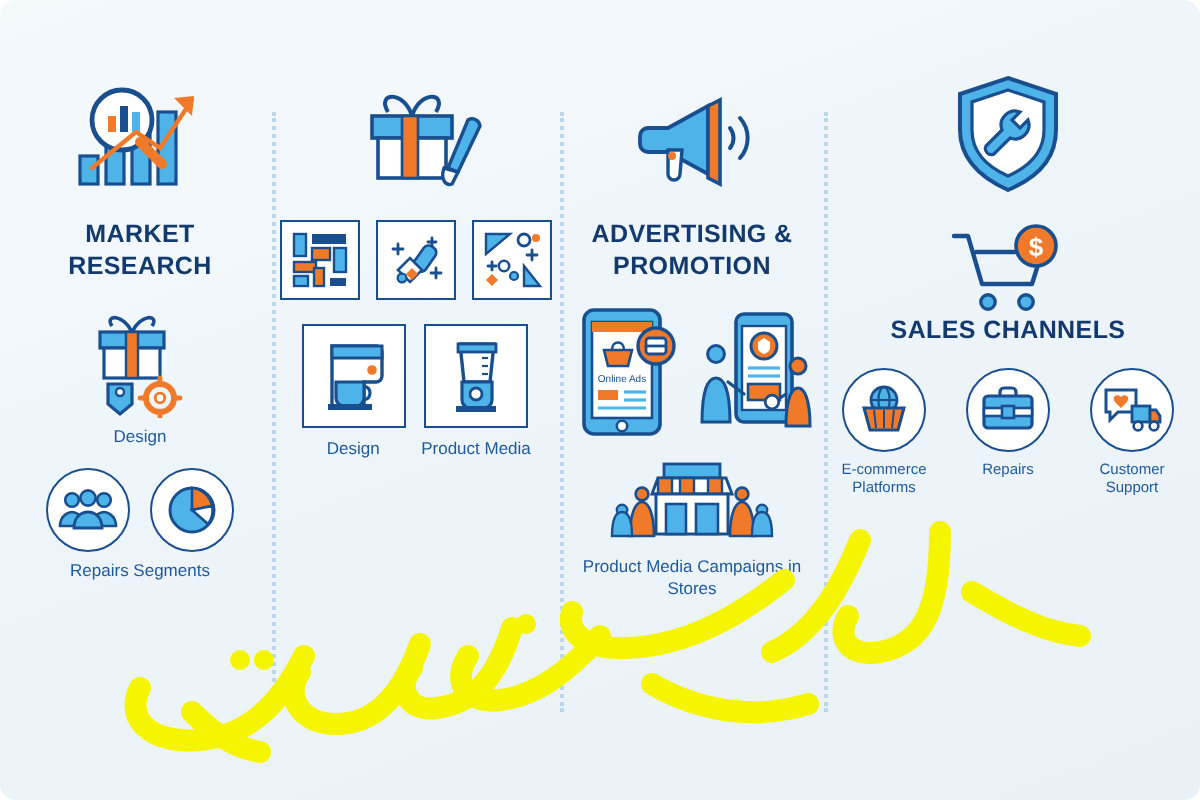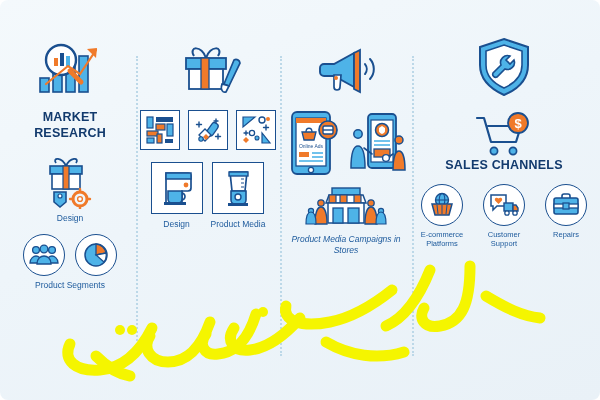--- a/index.html
+++ b/index.html
@@ -39,21 +39,21 @@
     text-transform:uppercase;
   }
   .sub-title{
     color:#123a6d;font-weight:bold;font-size:12.5px;letter-spacing:.2px;
     text-align:right;line-height:1.25;text-transform:uppercase;
   }
   .caption{
     color:#1d5a9c;font-size:8.5px;text-align:center;line-height:1.3;
     margin-top:4px;max-width:96px;
   }
-  .caption.wide{max-width:120px;font-style:italic;}
+  .caption.wide{max-width:120px;}
 
   .mid-icon{margin-top:14px;display:flex;justify-content:center;}
 
   .circle-row{display:flex;justify-content:center;gap:10px;margin-top:10px;}
   .circle-item{display:flex;flex-direction:column;align-items:center;width:52px;}
   .circle{
     width:42px;height:42px;border-radius:50%;
     border:1.6px solid #1a4f8f;background:#ffffff;
     display:flex;align-items:center;justify-content:center;
     box-sizing:border-box;
@@ -141,21 +141,21 @@
         </div>
         <div class="circle">
           <svg width="28" height="28" viewBox="0 0 28 28">
             <circle cx="14" cy="14" r="11" fill="#4eb3e8" stroke="#1a4f8f" stroke-width="1.5"></circle>
             <path d="M14 14 L14 3 A11 11 0 0 1 24 12 Z" fill="#f07a2a" stroke="#1a4f8f" stroke-width="1.3"></path>
             <path d="M14 14 L24 12 A11 11 0 0 1 22 21 Z" fill="#ffffff" stroke="#1a4f8f" stroke-width="1.3"></path>
           </svg>
         </div>
       </div>
 
-      <div class="caption">Product Segments</div>
+      <div class="caption">Repairs Segments</div>
     </div>
 
     <div class="col">
 
       <div class="hero-icon">
         <svg width="72" height="58" viewBox="0 0 72 58">
           <path d="M22 16 C16 6 30 5 34 18" fill="none" stroke="#1a4f8f" stroke-width="2"></path>
           <path d="M46 16 C52 6 38 5 34 18" fill="none" stroke="#1a4f8f" stroke-width="2"></path>
           <rect x="14" y="18" width="40" height="11" fill="#4eb3e8" stroke="#1a4f8f" stroke-width="1.8"></rect>
           <rect x="17" y="29" width="34" height="20" fill="#ffffff" stroke="#1a4f8f" stroke-width="1.8"></rect>
@@ -256,20 +256,21 @@
           <path d="M44 7 l6 -3 v42 l-6 -3 Z" fill="#f07a2a" stroke="#1a4f8f" stroke-width="1.8"></path>
           <path d="M24 29 h7 l-1 12 a3 3 0 0 1 -6 0 Z" fill="#ffffff" stroke="#1a4f8f" stroke-width="1.7"></path>
           <circle cx="26" cy="32" r="2" fill="#f07a2a"></circle>
           <g fill="none" stroke="#1a4f8f" stroke-width="2" stroke-linecap="round">
             <path d="M55 18 a8 8 0 0 1 0 10"></path>
             <path d="M60 13 a15 15 0 0 1 0 20"></path>
           </g>
         </svg>
       </div>
 
+      <div class="col-title">ADVERTISING &amp; PROMOTION</div>
 
       <div class="ad-row">
         <div>
           <svg width="58" height="70" viewBox="0 0 58 70">
             <rect x="8" y="4" width="38" height="62" rx="5" fill="#4eb3e8" stroke="#1a4f8f" stroke-width="1.8"></rect>
             <rect x="12" y="10" width="30" height="48" fill="#ffffff" stroke="#1a4f8f" stroke-width="1.3"></rect>
             <rect x="12" y="10" width="30" height="5" fill="#f07a2a"></rect>
             <path d="M18 24 h14 l-2 8 h-10 Z" fill="#f07a2a" stroke="#1a4f8f" stroke-width="1.3"></path>
             <path d="M22 24 c0 -5 6 -5 6 0" fill="none" stroke="#1a4f8f" stroke-width="1.3"></path>
             <text x="27" y="40" font-family="Liberation Sans, sans-serif" font-size="5" fill="#1a4f8f" text-anchor="middle">Online Ads</text>
@@ -372,42 +373,42 @@
                 <line x1="14" y1="14" x2="14" y2="23"></line>
                 <line x1="19" y1="14" x2="18" y2="23"></line>
               </g>
             </svg>
           </div>
           <div class="circle-label">E-commerce Platforms</div>
         </div>
 
         <div class="circle-item">
           <div class="circle">
+            <svg width="28" height="26" viewBox="0 0 28 26">
+              <path d="M10 6 v-2 a2 2 0 0 1 2 -2 h4 a2 2 0 0 1 2 2 v2" fill="none" stroke="#1a4f8f" stroke-width="1.6"></path>
+              <rect x="2" y="6" width="24" height="16" rx="2" fill="#4eb3e8" stroke="#1a4f8f" stroke-width="1.6"></rect>
+              <rect x="2" y="12" width="24" height="4" fill="#ffffff" stroke="#1a4f8f" stroke-width="1.3"></rect>
+              <rect x="11" y="11" width="6" height="6" fill="#4eb3e8" stroke="#1a4f8f" stroke-width="1.3"></rect>
+            </svg>
+          </div>
+          <div class="circle-label">Repairs</div>
+        </div>
+
+        <div class="circle-item">
+          <div class="circle">
             <svg width="30" height="26" viewBox="0 0 30 26">
               <path d="M2 3 h15 v11 h-9 l-4 4 v-4 h-2 Z" fill="#ffffff" stroke="#1a4f8f" stroke-width="1.5"></path>
               <path d="M9.5 6.5 c-2 -2 -5 0 -3 2.5 l3 3 l3 -3 c2 -2.5 -1 -4.5 -3 -2.5 Z" fill="#f07a2a"></path>
               <rect x="15" y="11" width="9" height="8" fill="#4eb3e8" stroke="#1a4f8f" stroke-width="1.4"></rect>
               <path d="M24 13 h3 l2 3 v3 h-5 Z" fill="#f07a2a" stroke="#1a4f8f" stroke-width="1.4"></path>
               <circle cx="18" cy="21" r="2.2" fill="#ffffff" stroke="#1a4f8f" stroke-width="1.3"></circle>
               <circle cx="26" cy="21" r="2.2" fill="#ffffff" stroke="#1a4f8f" stroke-width="1.3"></circle>
             </svg>
           </div>
           <div class="circle-label">Customer Support</div>
-        </div>
-
-        <div class="circle-item">
-          <div class="circle">
-            <svg width="28" height="26" viewBox="0 0 28 26">
-              <path d="M10 6 v-2 a2 2 0 0 1 2 -2 h4 a2 2 0 0 1 2 2 v2" fill="none" stroke="#1a4f8f" stroke-width="1.6"></path>
-              <rect x="2" y="6" width="24" height="16" rx="2" fill="#4eb3e8" stroke="#1a4f8f" stroke-width="1.6"></rect>
-              <rect x="2" y="12" width="24" height="4" fill="#ffffff" stroke="#1a4f8f" stroke-width="1.3"></rect>
-              <rect x="11" y="11" width="6" height="6" fill="#4eb3e8" stroke="#1a4f8f" stroke-width="1.3"></rect>
-            </svg>
-          </div>
-          <div class="circle-label">Repairs</div>
         </div>
       </div>
     </div>
   </div>
 
   <div class="watermark">
     <svg viewBox="0 0 600 150" preserveAspectRatio="none">
       <g fill="none" stroke="#f5f500" stroke-width="11" stroke-linecap="round" stroke-linejoin="round">
         <path d="M470 10 C470 48 462 66 440 70 C424 73 418 62 424 52"></path>
         <path d="M430 14 C418 44 404 62 386 70"></path>

